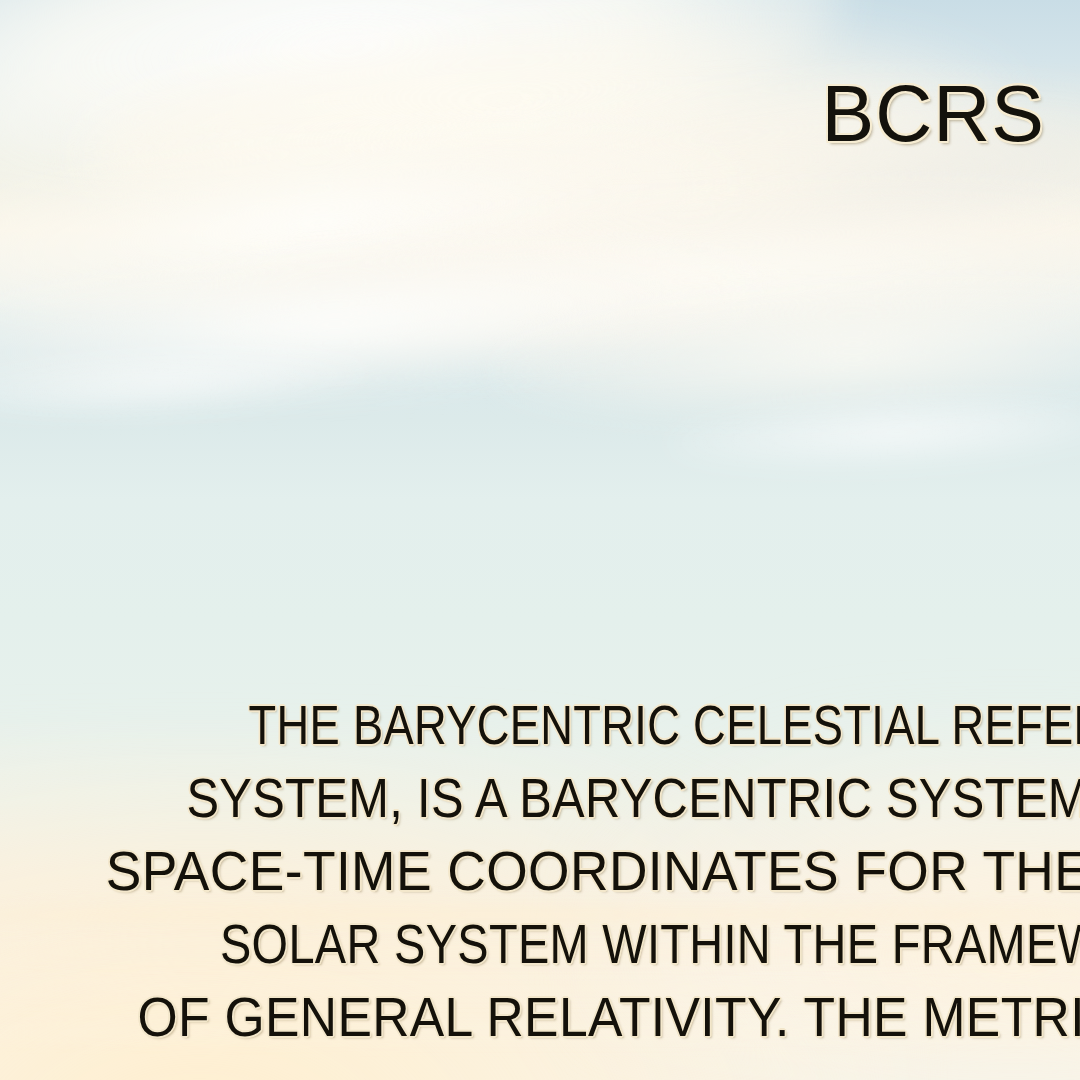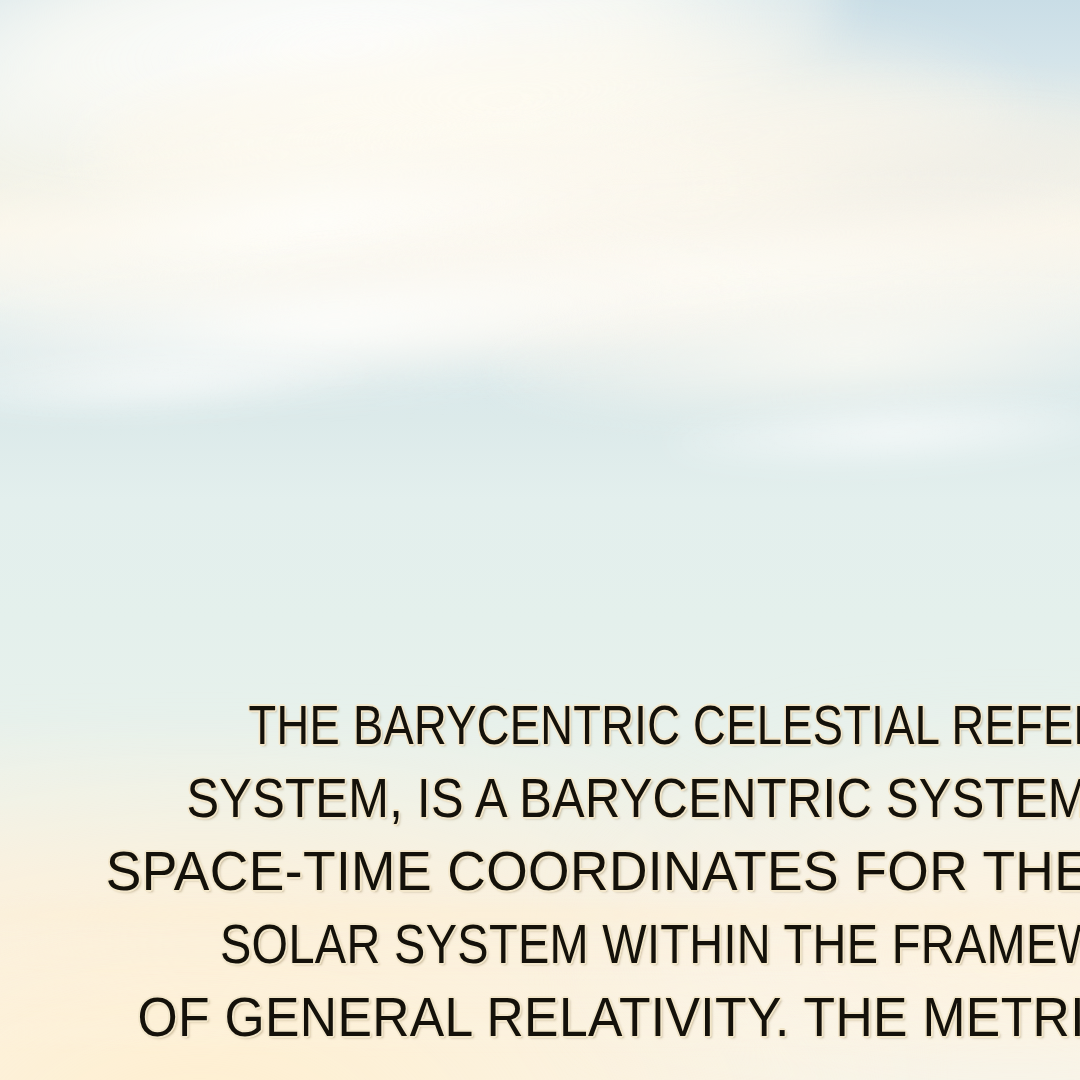--- a/index.html
+++ b/index.html
@@ -267,20 +267,21 @@
   <div class="cloud c8"></div>
 
   <div class="glow-lower"></div>
   <div class="glow-right-warm"></div>
 
   <div class="streak s1"></div>
   <div class="streak s2"></div>
   <div class="streak s3"></div>
   <div class="streak s4"></div>
 
+  <div id="title">BCRS</div>
 
   <div id="body-text">
     <span class="line" style="display: block; transform-origin: right center; transform: scaleX(0.808703);">THE BARYCENTRIC CELESTIAL REFERENCE</span>
     <span class="line" style="display: block; transform-origin: right center; transform: scaleX(0.871681);">SYSTEM, IS A BARYCENTRIC SYSTEM OF</span>
     <span class="line" style="display: block; transform-origin: right center; transform: scaleX(0.953533);">SPACE-TIME COORDINATES FOR THE</span>
     <span class="line" style="display: block; transform-origin: right center; transform: scaleX(0.837585);">SOLAR SYSTEM WITHIN THE FRAMEWORK</span>
     <span class="line" style="display: block; transform-origin: right center; transform: scaleX(0.921422);">OF GENERAL RELATIVITY. THE METRIC</span>
   </div>
 
 </div>

